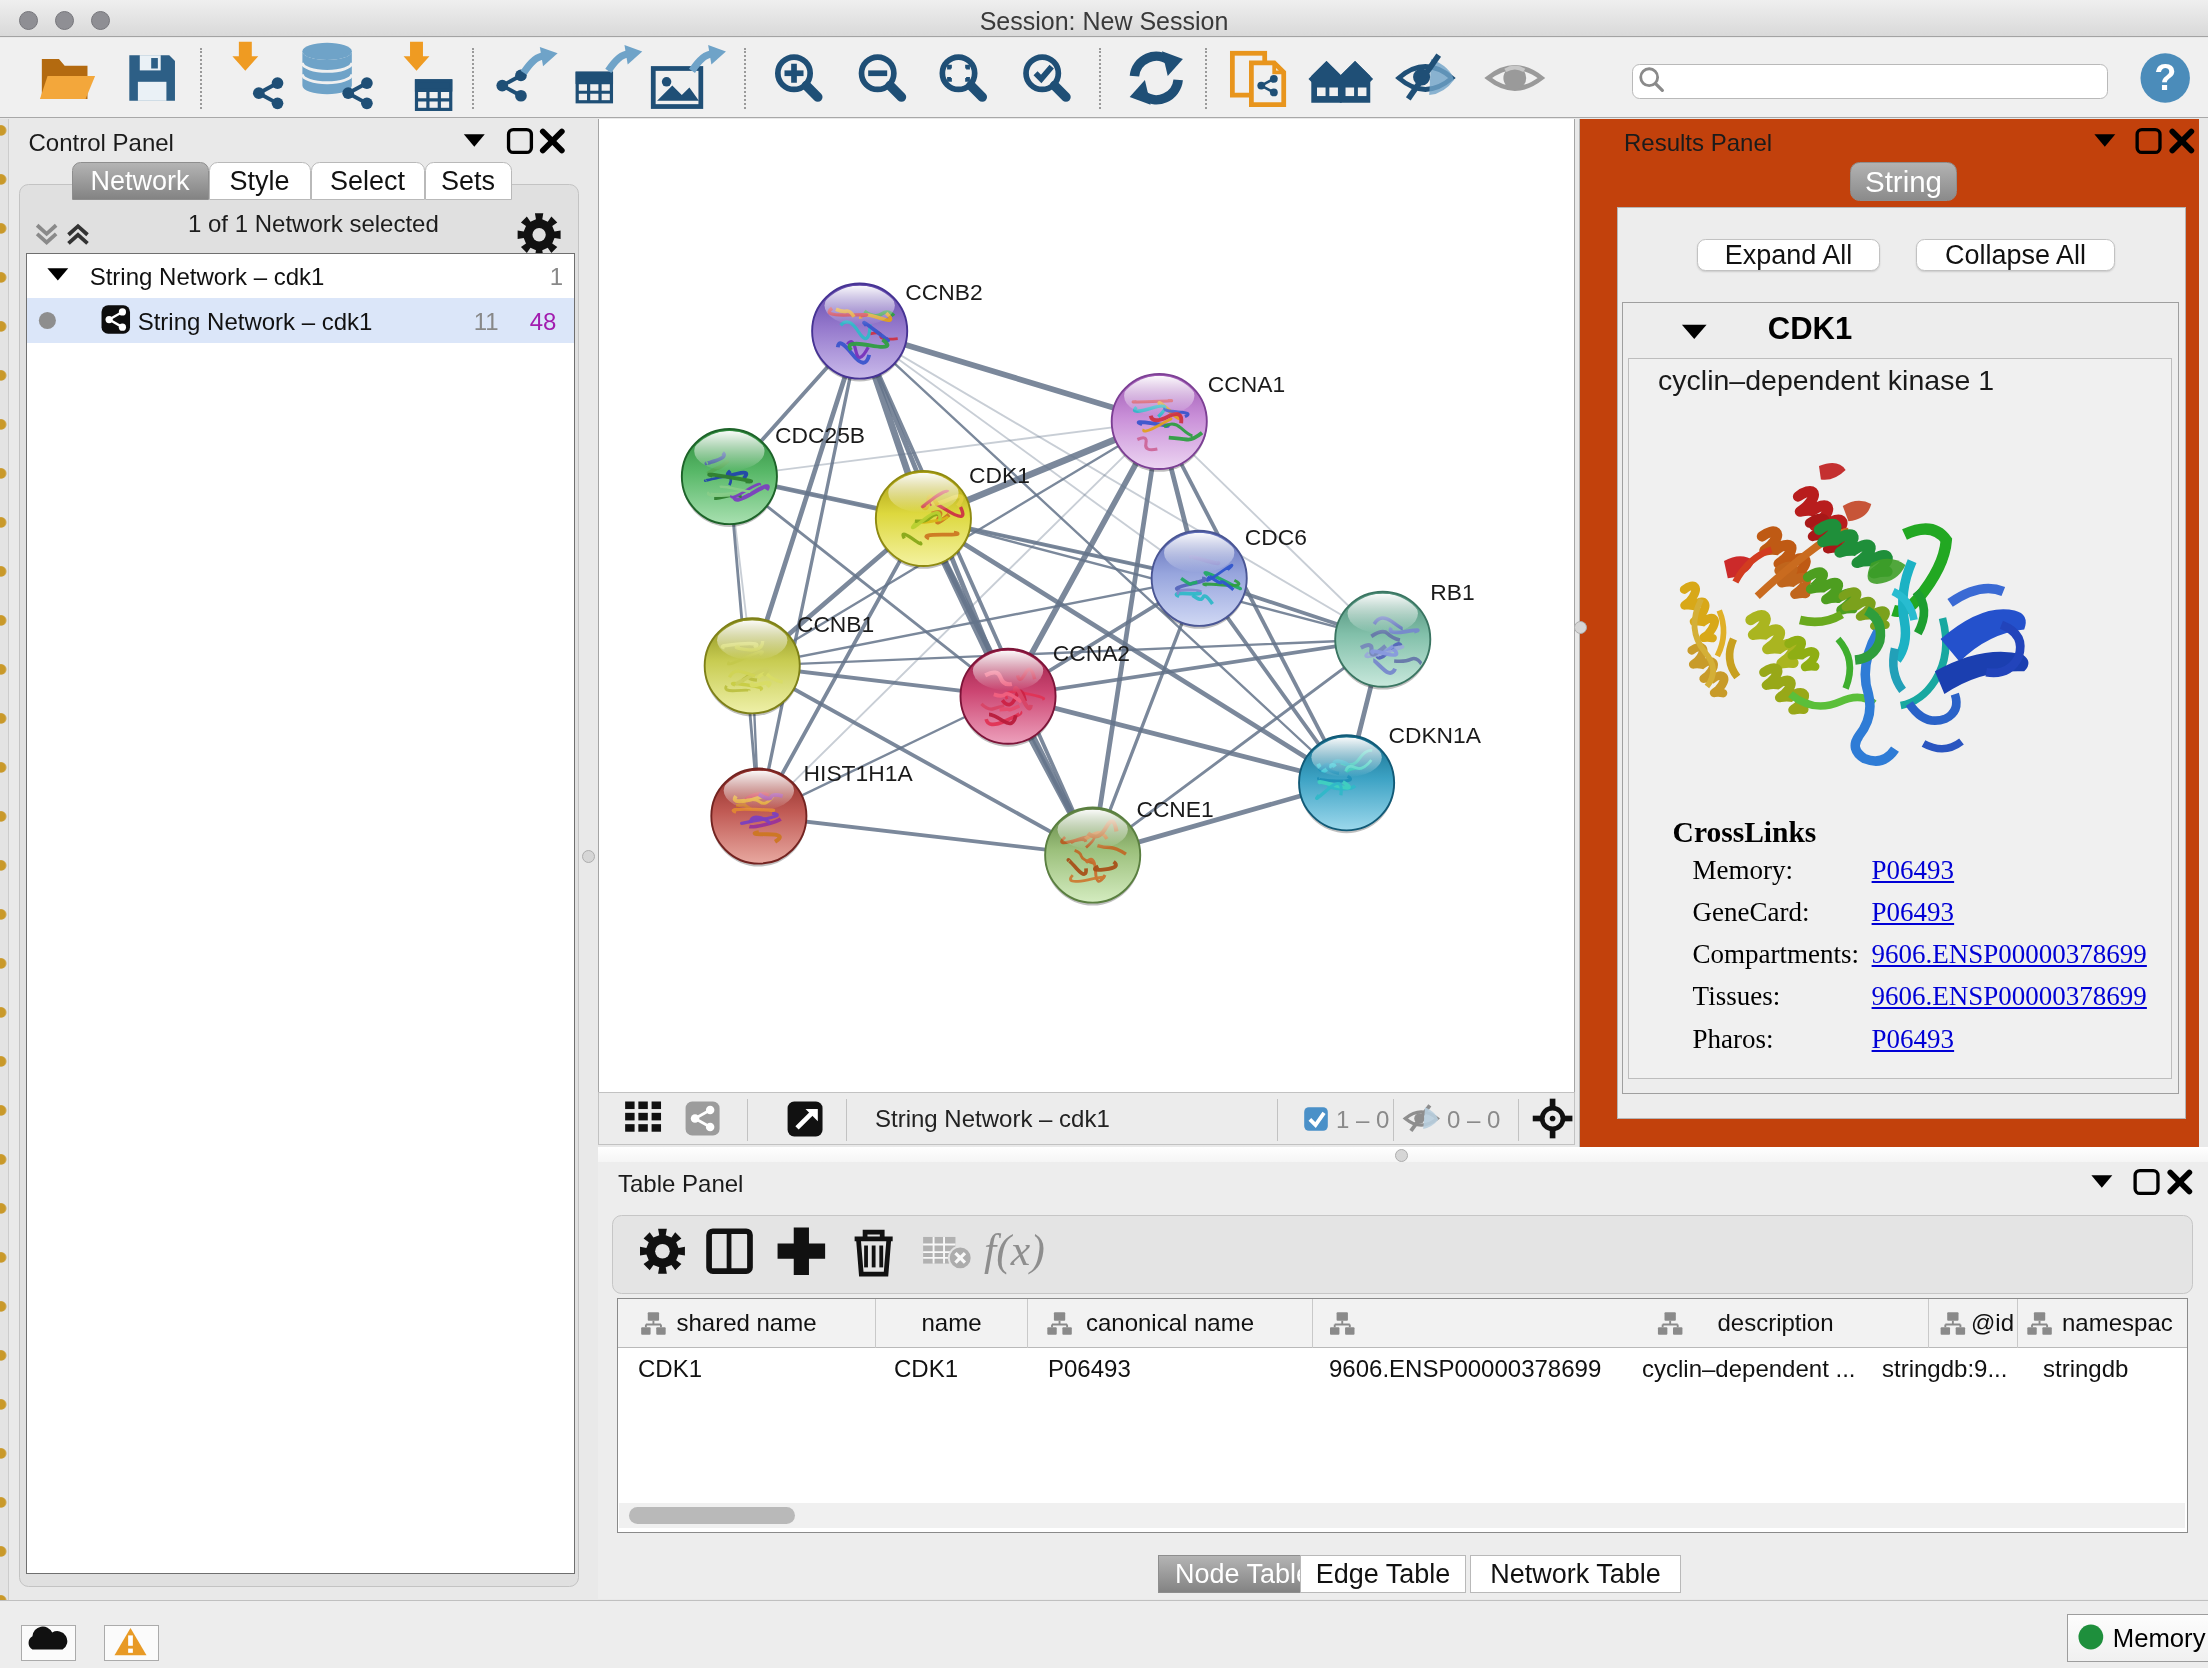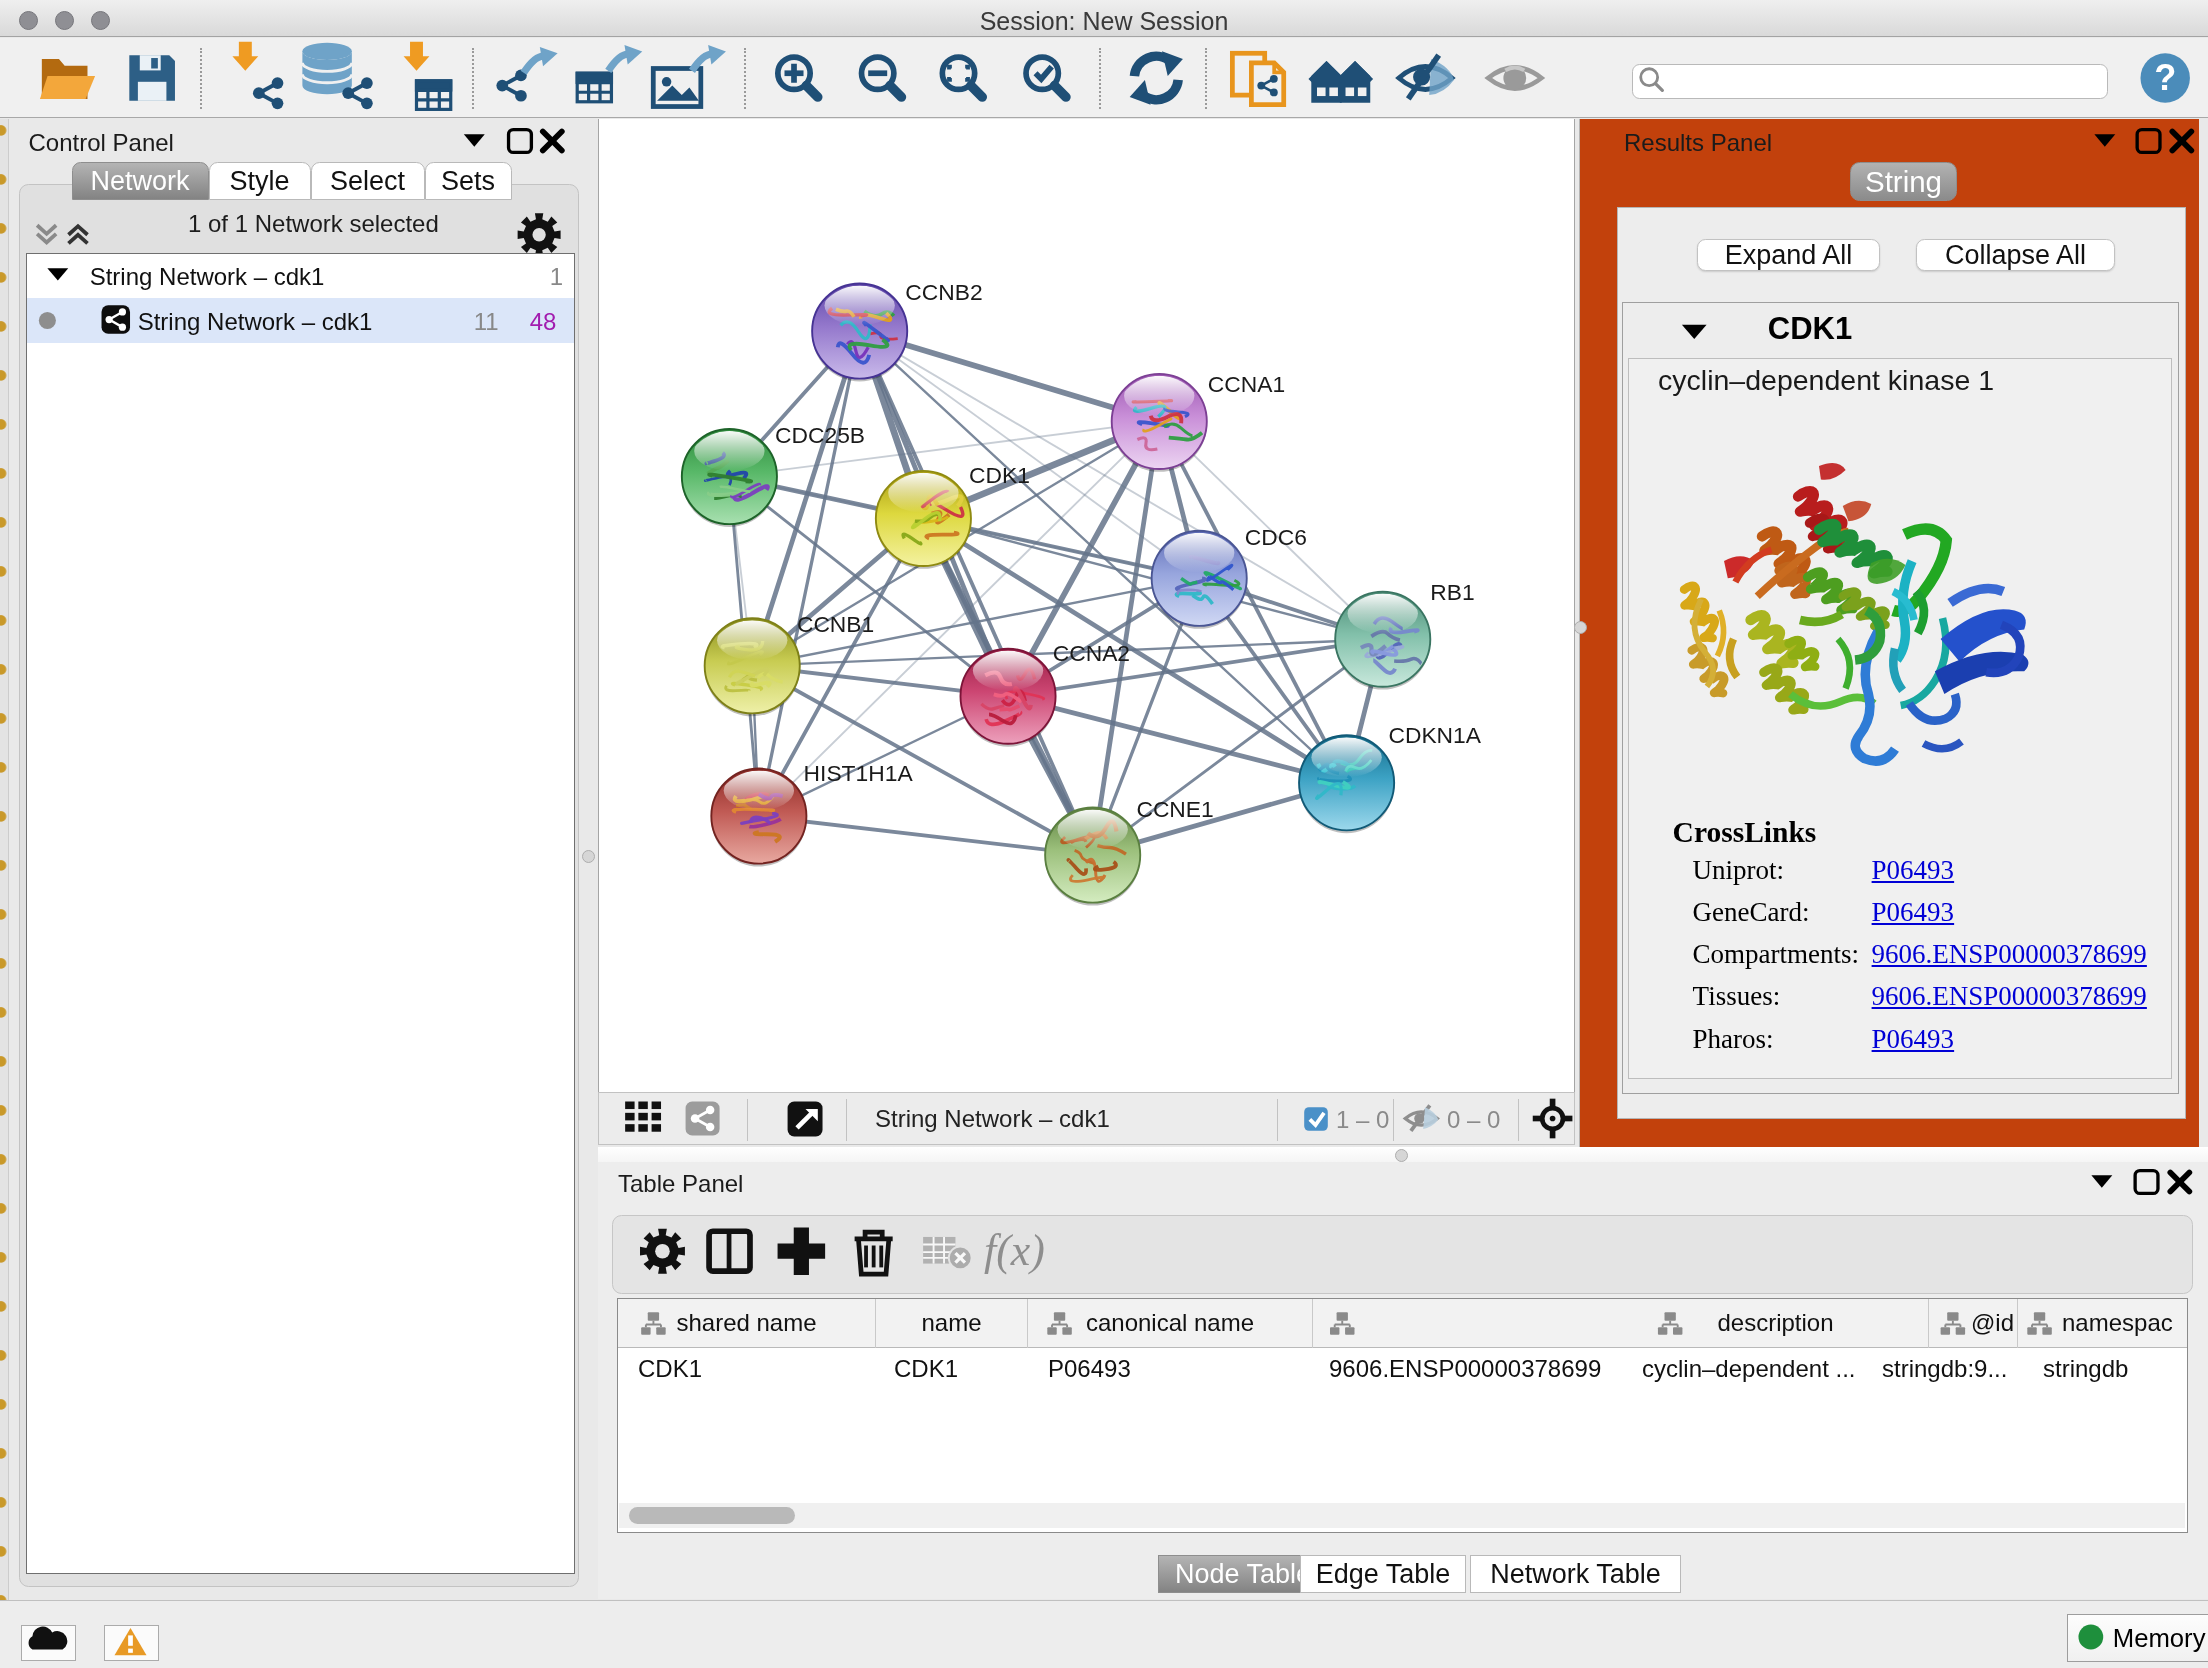--- a/index.html
+++ b/index.html
@@ -755,21 +755,21 @@
 <path d="M255 268 q16 24 38 16 q16 -8 10 -26" stroke="#2a62c8" stroke-width="9" fill="none"></path>
 <path d="M270 310 q22 12 40 -2" stroke="#2a55c0" stroke-width="8" fill="none"></path>
 <path d="M215 120 q20 -10 36 2 q-8 18 -30 20 q-16 0 -6 -22 Z" fill="#3f9e28" opacity="0.9"></path>
 <path d="M185 60 q16 -10 30 -2 q-4 16 -24 18 Z" fill="#c03a18" opacity="0.85"></path>
 <path d="M140 180 q24 6 44 -6" stroke="#6aaa1e" stroke-width="9" fill="none"></path>
 <path d="M210 170 q18 10 14 32 q-6 18 -26 20" stroke="#2f9e3c" stroke-width="10" fill="none"></path>
 <path d="M240 210 q-6 26 8 44" stroke="#22a0b8" stroke-width="9" fill="none"></path>
 <path d="M70 200 q-10 22 4 40" stroke="#c8a020" stroke-width="8" fill="none"></path>
 </svg>
           <span class="serif" style="position:absolute;left:44px;top:457px;font-size:29.5px;font-weight:bold;color:#000;">CrossLinks</span>
-          <div class="xlrow serif" style="left:64px;top:496px;">Uniprot:</div>
+          <div class="xlrow serif" style="left:64px;top:496px;">Memory:</div>
           <div class="xlrow serif" style="left:64px;top:538px;">GeneCard:</div>
           <div class="xlrow serif" style="left:64px;top:580px;">Compartments:</div>
           <div class="xlrow serif" style="left:64px;top:622px;">Tissues:</div>
           <div class="xlrow serif" style="left:64px;top:665px;">Pharos:</div>
           <div class="xlrow serif xlink" style="left:243px;top:496px;">P06493</div>
           <div class="xlrow serif xlink" style="left:243px;top:538px;">P06493</div>
           <div class="xlrow serif xlink" style="left:243px;top:580px;">9606.ENSP00000378699</div>
           <div class="xlrow serif xlink" style="left:243px;top:622px;">9606.ENSP00000378699</div>
           <div class="xlrow serif xlink" style="left:243px;top:665px;">P06493</div>
         </div>

